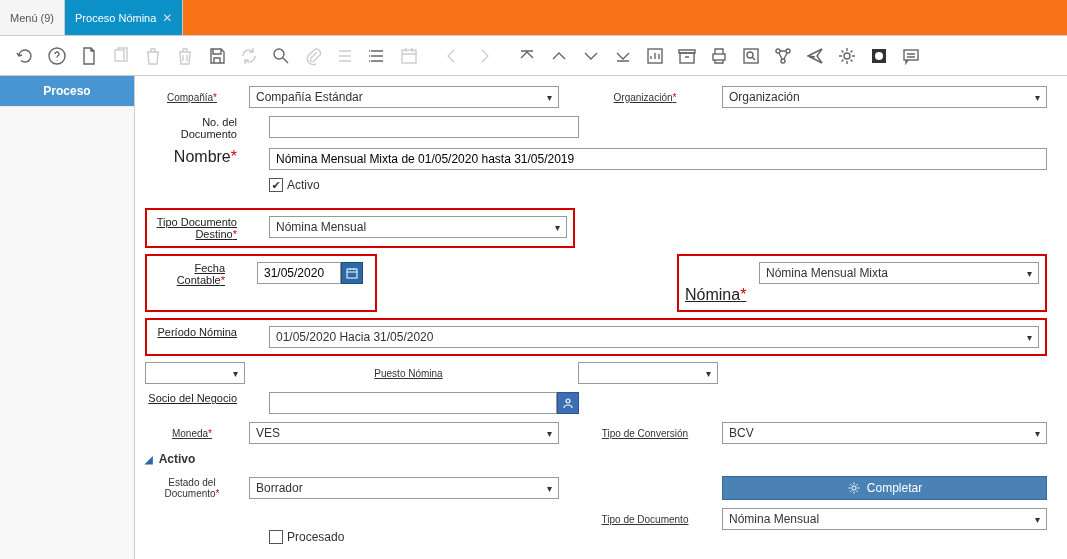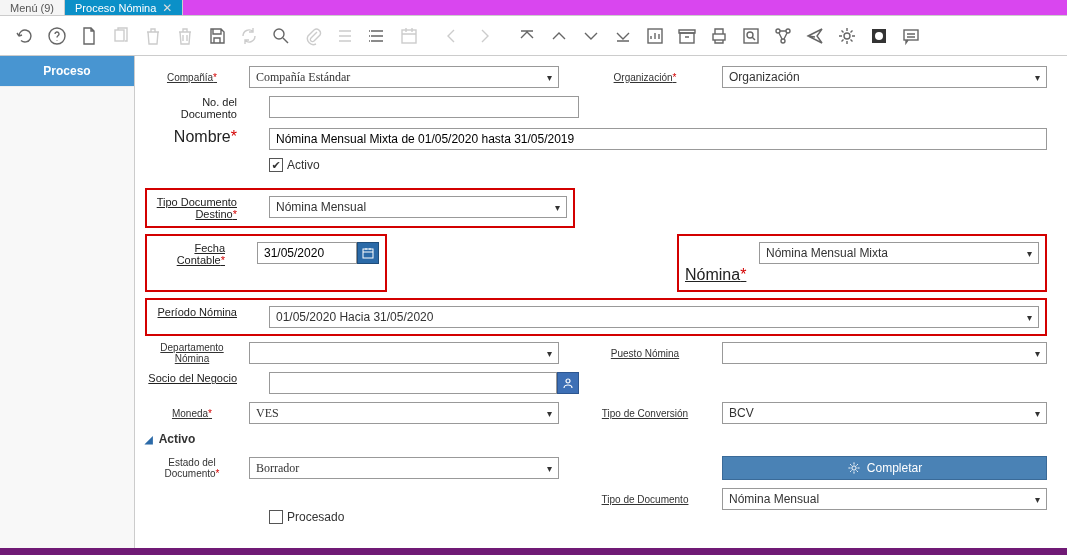--- a/index.html
+++ b/index.html
@@ -1,19 +1,19 @@
 <!DOCTYPE html>
 <html><head>
   <meta charset="utf-8">
   <style>
     * { margin: 0; padding: 0; box-sizing: border-box; }
     body { font-family: Arial, sans-serif; font-size: 12px; background: #fff; color: #333; }
 
     
-    .tab-bar { display: flex; background: #d946ef; border-bottom: 1px solid #ccc; height: 16px; align-items: stretch; }
+    .tab-bar { display: flex; background: #f97316; border-bottom: 1px solid #ccc; height: 36px; align-items: stretch; }
     .tab { padding: 2px 10px; border-right: 1px solid #ccc; display: flex; align-items: center; font-size: 11px; cursor: pointer; }
     .tab.inactive { background: #f5f5f5; color: #555; }
     .tab.active { background: #0b90c8; color: #fff; }
     .tab .close { margin-left: 6px; font-size: 12px; color: #ddd; cursor: pointer; }
 
     
     .toolbar { display: flex; gap: 10px; padding: 8px 14px; border-bottom: 1px solid #ccc; align-items: center; height: 40px; }
     .toolbar .ticon { width: 22px; height: 22px; display: flex; align-items: center; justify-content: center; cursor: pointer; }
     .toolbar svg { stroke: #666; fill: none; stroke-width: 1.4; }
     .toolbar .light svg { stroke: #ccc; }
@@ -31,41 +31,41 @@
     .row .label { width: 100px; text-align: right; padding-right: 8px; font-size: 16px; color: #222; }
     .row .label.ul { text-decoration: underline; text-underline-offset: 1px; }
     .row .label.small { font-size: 11px; line-height: 1.1; }
     .req { color: #d30000; }
     .row .field { flex: 1; display: flex; align-items: center; }
 
     .input, .select, .date-input { border: 1px solid #999; height: 22px; padding: 2px 6px; font-size: 12px; background: #fff; }
     .input { flex: 1; }
     .select { flex: 1; position: relative; display: flex; align-items: center; justify-content: space-between; cursor: pointer; }
     .caret { font-size: 10px; color: #333; margin-left: 4px; }
-    .date-input { width: 100px; }
+    .date-input { width: 84px; }
     .date-btn { width: 22px; height: 22px; background: #2b6aa8; border: 1px solid #1f4d7a; display: flex; align-items: center; justify-content: center; color: #fff; font-size: 11px; cursor: pointer; }
     .blue-btn { width: 22px; height: 22px; background: #3d6fb5; border: 1px solid #2d5690; display: flex; align-items: center; justify-content: center; color: #fff; font-size: 11px; cursor: pointer; }
 
     .checkbox-wrap { display: flex; align-items: center; gap: 4px; }
     .cbox { width: 14px; height: 14px; border: 1px solid #555; display: inline-flex; align-items: center; justify-content: center; font-size: 11px; }
 
     .highlight-red { border: 2px solid #d30000; padding: 6px 6px; margin-bottom: 6px; }
     .highlight-red .row { margin-bottom: 0; }
 
     .section-head { display: flex; align-items: center; gap: 6px; margin: 8px 0 10px 0; font-weight: bold; font-size: 12px; }
     .section-head .arrow { color: #2b6aa8; font-size: 10px; }
 
     .completar-btn { flex: 1; height: 24px; background: #4a82b5; color: #fff; border: 1px solid #3a6a98; display: flex; align-items: center; justify-content: center; gap: 6px; cursor: pointer; font-size: 12px; }
 
     .form-grid { display: grid; grid-template-columns: 100px 1fr 140px 1fr; gap: 8px 4px; align-items: center; }
     .gl { text-align: center; padding-right: 6px; font-size: 10px; }
     .gl.ul { text-decoration: underline; }
     .gf { display: flex; align-items: center; }
     .gf .select, .gf .input { width: 100%; }
-    .w-half .select { max-width: 310px; font-family: Liberation Serif, serif; }
+    .w-half .select { max-width: 310px; }
   </style>
 </head>
 <body>
 
 <div class="tab-bar">
   <div class="tab inactive">
     <span>Menú (9)</span>
   </div>
   <div class="tab active">
     <span>Proceso Nómina</span>
@@ -344,23 +344,20 @@
         <div class="field">
           <div class="select">
             <span>01/05/2020 Hacia 31/05/2020</span>
             <span class="caret">▾</span>
           </div>
         </div>
       </div>
     </div>
 
     <div class="form-grid" style="margin-bottom:8px;">
-      <div class="gl ul" style="line-height:1.1;">
-        <span>Departamento</span><br><span>Nómina</span>
-      </div>
       <div class="gf w-half">
         <div class="select" style="max-width:310px;">
           <span></span>
           <span class="caret">▾</span>
         </div>
       </div>
       <div class="gl ul">Puesto Nómina</div>
       <div class="gf">
         <div class="select">
           <span></span>

